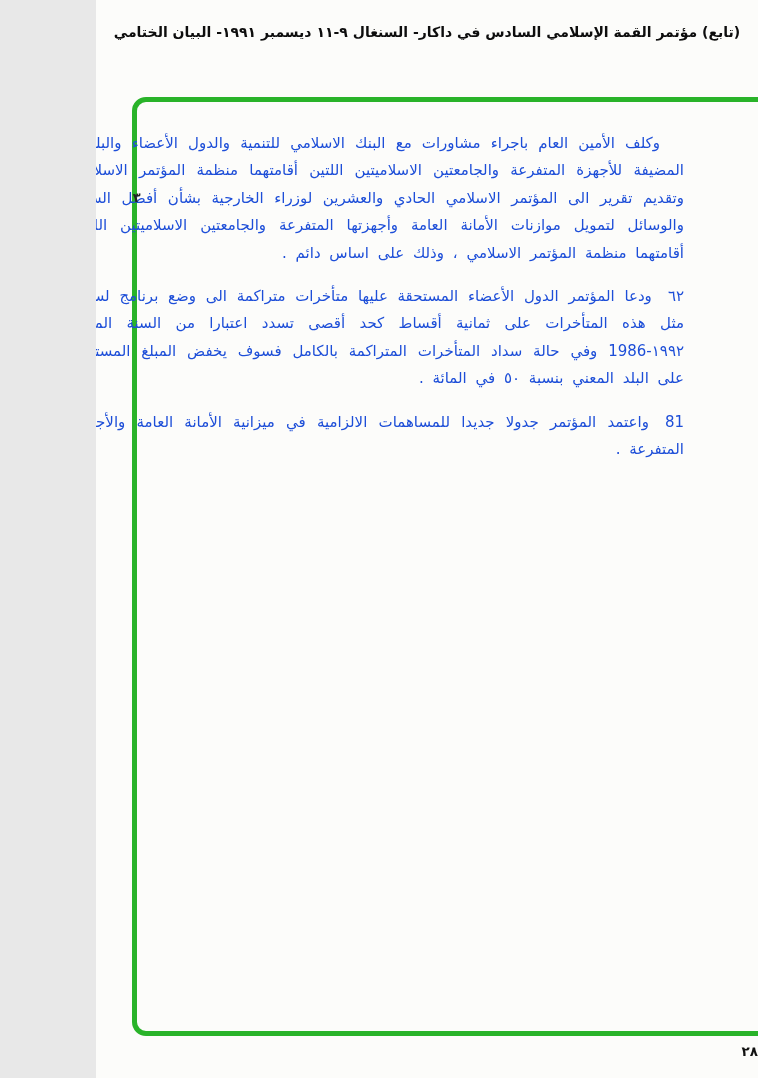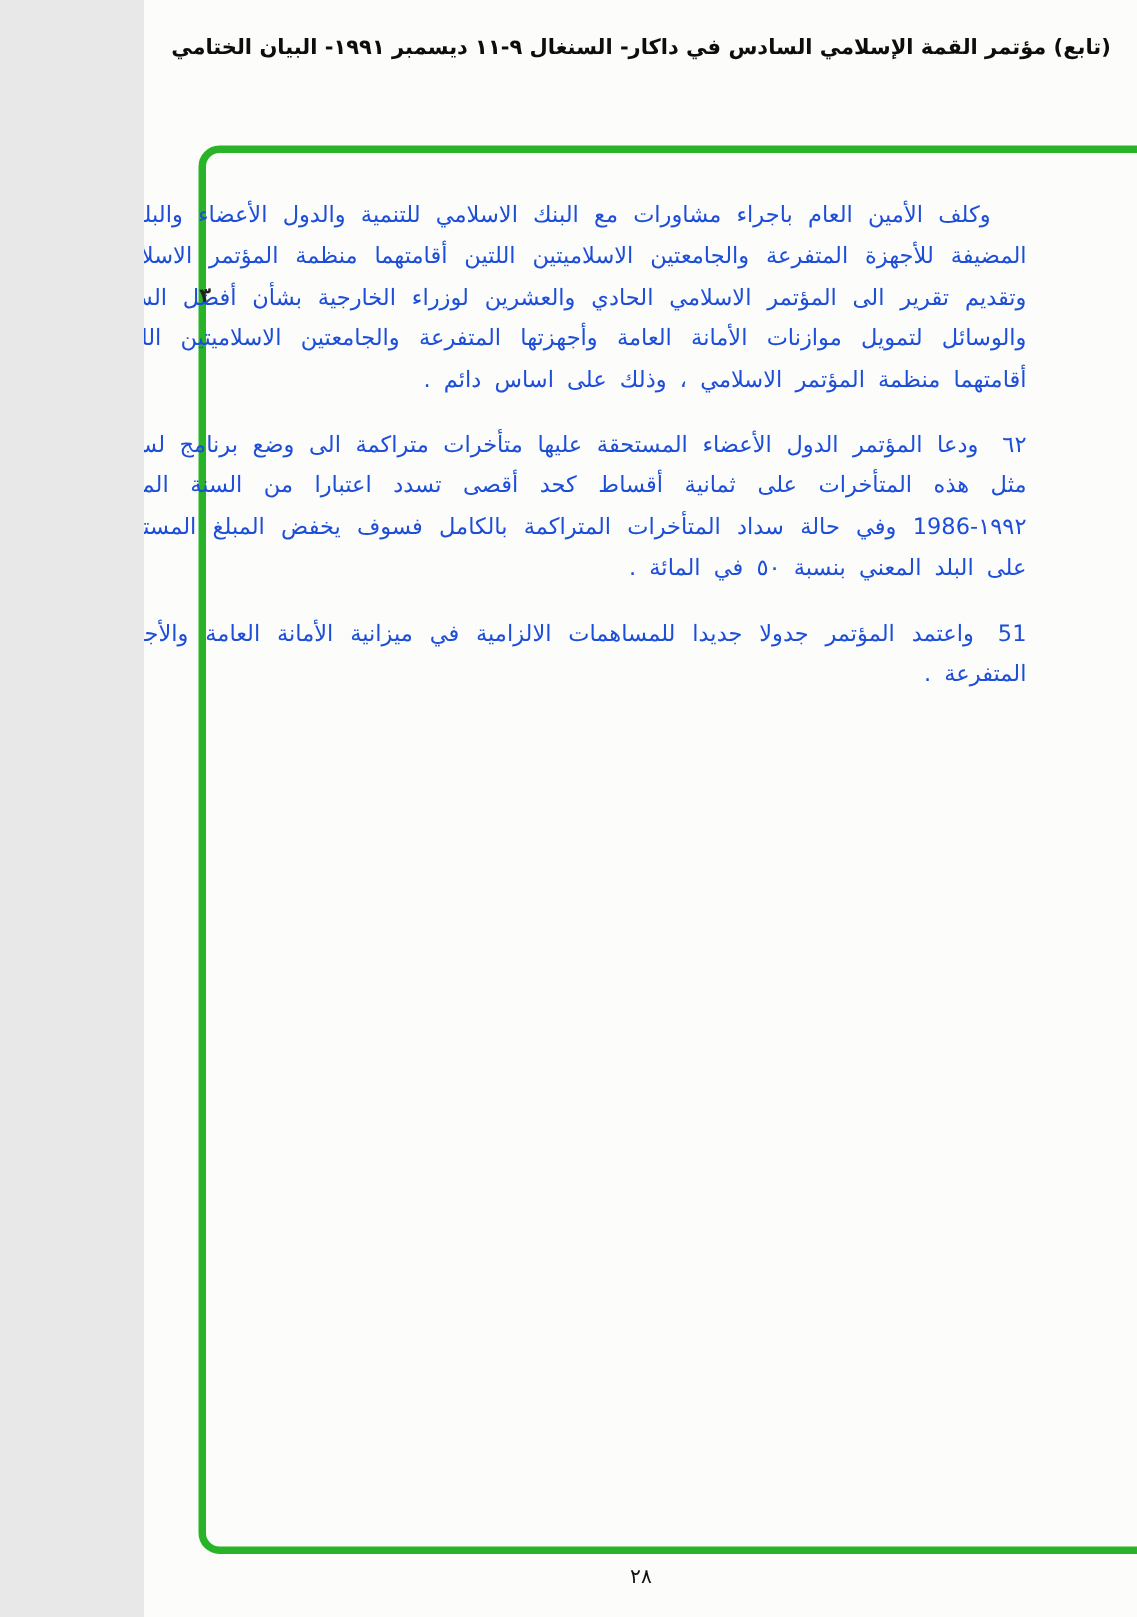--- a/index.html
+++ b/index.html
@@ -85,40 +85,39 @@
   }
   .content .heading span {
     border-bottom: 1.6px solid #141414;
     padding-bottom: 3px;
   }
   .page-number {
     position: absolute;
     top: 1043px;
     left: 0;
     right: 0;
-    text-align: center;
     font-size: 13.5px;
-    font-weight: normal;
+    font-weight: bold;
     color: #111;
   }
 </style>
 </head>
 <body>
 
 <div class="page" style="background: rgb(252, 252, 250);">
 
   <div class="header">
     <div class="line1">(تابع) مؤتمر القمة الإسلامي السادس في داكار- السنغال ٩-١١ ديسمبر ١٩٩١- البيان الختامي</div>
   </div>
 
   <div class="frame" style="border-color: rgb(41, 179, 41);"></div>
 
   <span class="margin-mark">٣</span>
 
   <div class="content">
       <p class="para indent"><span>وكلف الأمين العام باجراء مشاورات مع البنك الاسلامي للتنمية والدول الأعضاء والبلدان المضيفة للأجهزة المتفرعة والجامعتين الاسلاميتين اللتين أقامتهما منظمة المؤتمر الاسلامي وتقديم تقرير الى المؤتمر الاسلامي الحادي والعشرين لوزراء الخارجية بشأن أفضل السبل والوسائل لتمويل موازنات الأمانة العامة وأجهزتها المتفرعة والجامعتين الاسلاميتين اللتين أقامتهما منظمة المؤتمر الاسلامي ، وذلك على اساس دائم .</span></p>
       <p class="para"><span class="num">٦٢</span><span>ودعا المؤتمر الدول الأعضاء المستحقة عليها متأخرات متراكمة الى وضع برنامج لسداد مثل هذه المتأخرات على ثمانية أقساط كحد أقصى تسدد اعتبارا من السنة المالية ١٩٩٢-1986 وفي حالة سداد المتأخرات المتراكمة بالكامل فسوف يخفض المبلغ المستحق على البلد المعني بنسبة ٥٠ في المائة .</span></p>
-      <p class="para"><span class="num">51</span><span>واعتمد المؤتمر جدولا جديدا للمساهمات الالزامية في ميزانية الأمانة العامة والأجهزة المتفرعة .</span></p>
+      <p class="para"><span class="num">81</span><span>واعتمد المؤتمر جدولا جديدا للمساهمات الالزامية في ميزانية الأمانة العامة والأجهزة المتفرعة .</span></p>
     </div>
 
   <div class="page-number">٢٨</div>
 
 </div>
 
 </body></html>

